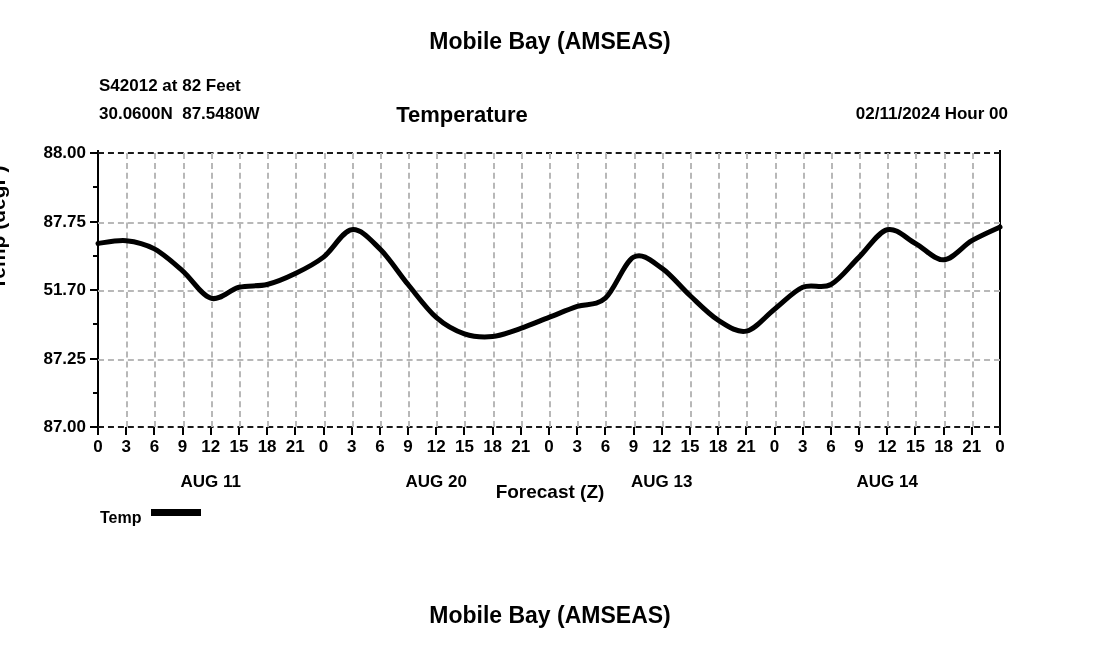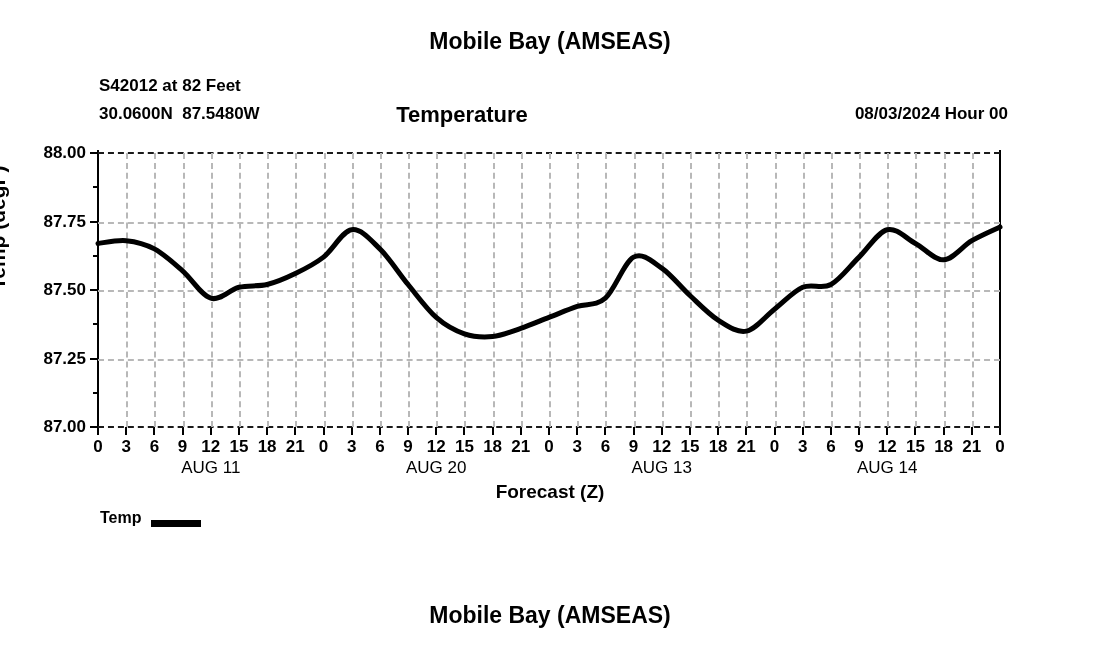--- a/index.html
+++ b/index.html
@@ -154,43 +154,43 @@
   .xtick-label {
     position: absolute;
     top: 437px;
     font-size: 17px;
     font-weight: bold;
     transform: translateX(-50%);
     white-space: nowrap;
   }
   .day-label {
     position: absolute;
-    top: 458px;
-    font-size: 17px;
-    font-weight: normal;
+    top: 472px;
+    font-size: 17px;
+    font-weight: bold;
     transform: translateX(-50%);
     white-space: nowrap;
   }
 
   .xlabel {
     position: absolute;
     top: 481px;
     left: 0;
     width: 1100px;
     text-align: center;
     font-size: 19px;
     font-weight: bold;
   }
 
   .legend {
     position: absolute;
     top: 509px;
     left: 100px;
     display: flex;
-    align-items: flex-end;
+    align-items: flex-start;
     gap: 10px;
   }
   .legend-label {
     font-size: 16px;
     font-weight: bold;
   }
   .legend-swatch {
     width: 50px;
     height: 7px;
     background: #000;
@@ -199,32 +199,32 @@
   svg.series { position: absolute; left: 0; top: 0; overflow: visible; }
 </style>
 </head>
 <body>
 
 <div class="title-top">Mobile Bay (AMSEAS)</div>
 
 <div class="hdr-left hdr-station">S42012 at 82 Feet</div>
 <div class="hdr-left hdr-coords">30.0600N  87.5480W</div>
 <div class="hdr-center">Temperature</div>
-<div class="hdr-right">08/03/2024 Hour 00</div>
+<div class="hdr-right">02/11/2024 Hour 00</div>
 
 <div class="ylabel">Temp (degF)</div>
 
 <div id="y-ticks">
     <div class="ytick-label" style="top: 427px; margin-left: 12px;">87.00</div>
     <div class="ytick-mark" style="top: 426px;"></div>
     <div class="ytick-minor" style="top: 391.75px;"></div>
     <div class="ytick-label" style="top: 358.5px;">87.25</div>
     <div class="ytick-mark" style="top: 357.5px;"></div>
     <div class="ytick-minor" style="top: 323.25px;"></div>
-    <div class="ytick-label" style="top: 290px;">87.50</div>
+    <div class="ytick-label" style="top: 290px;">51.70</div>
     <div class="ytick-mark" style="top: 289px;"></div>
     <div class="ytick-minor" style="top: 254.75px;"></div>
     <div class="ytick-label" style="top: 221.5px; padding-left: 12px;">87.75</div>
     <div class="ytick-mark" style="top: 220.5px;"></div>
     <div class="ytick-minor" style="top: 186.25px;"></div>
     <div class="ytick-label" style="top: 153px;">88.00</div>
     <div class="ytick-mark" style="top: 152px;"></div>
   </div>
 <div id="x-ticks">
     <div class="xtick-mark" style="left: 97px;"></div>

